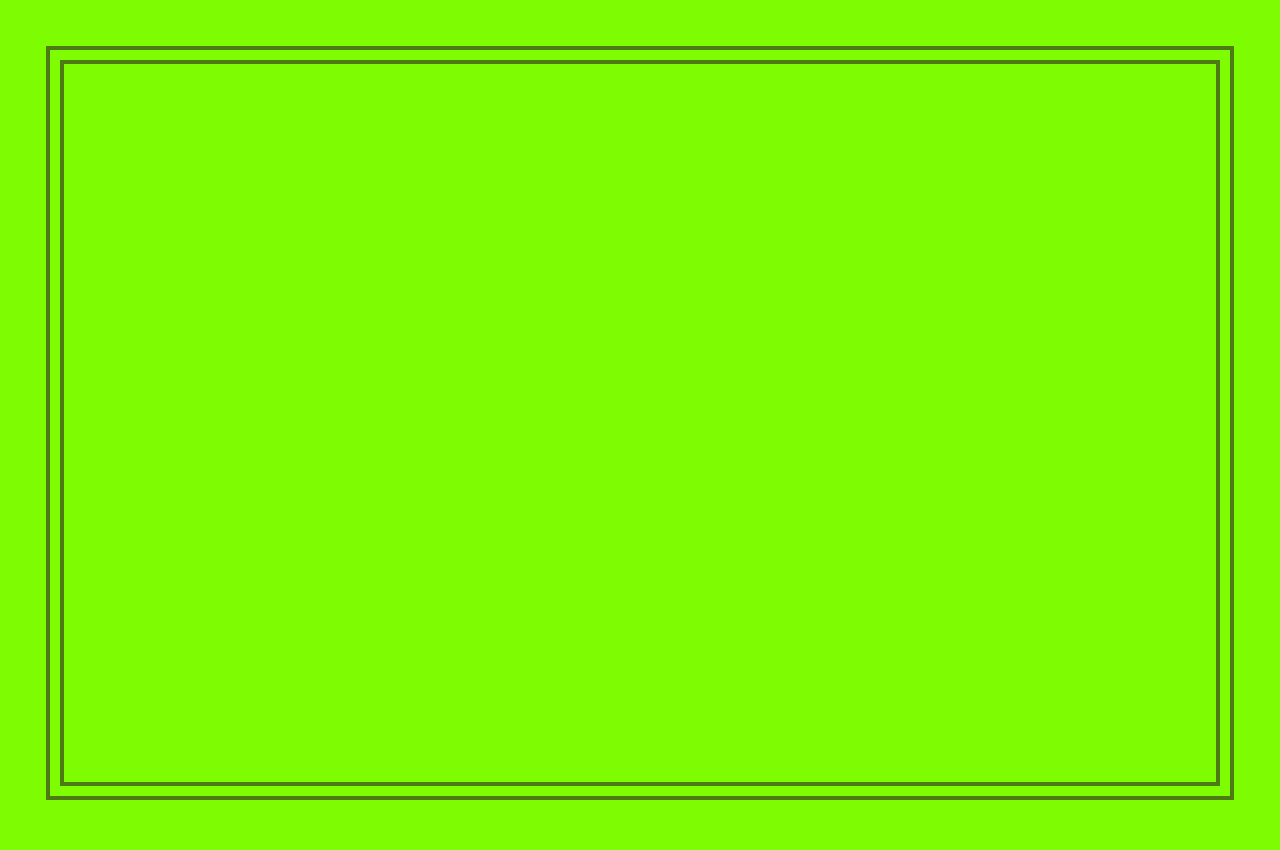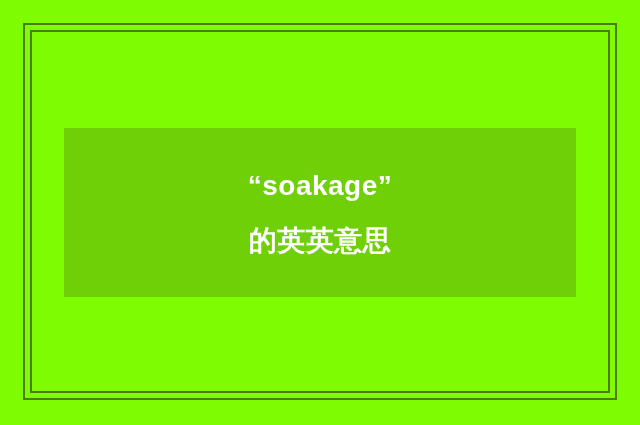--- a/index.html
+++ b/index.html
@@ -77,17 +77,14 @@
   }
 </style>
 </head>
 <body>
 
 <div class="canvas">
 
   <div class="frame-outer"></div>
   <div class="frame-inner"></div>
 
-  <div class="panel">
-    <div class="panel-title">“soakage” 的英英意思</div>
-  </div>
 
 </div>
 
 </body></html>

